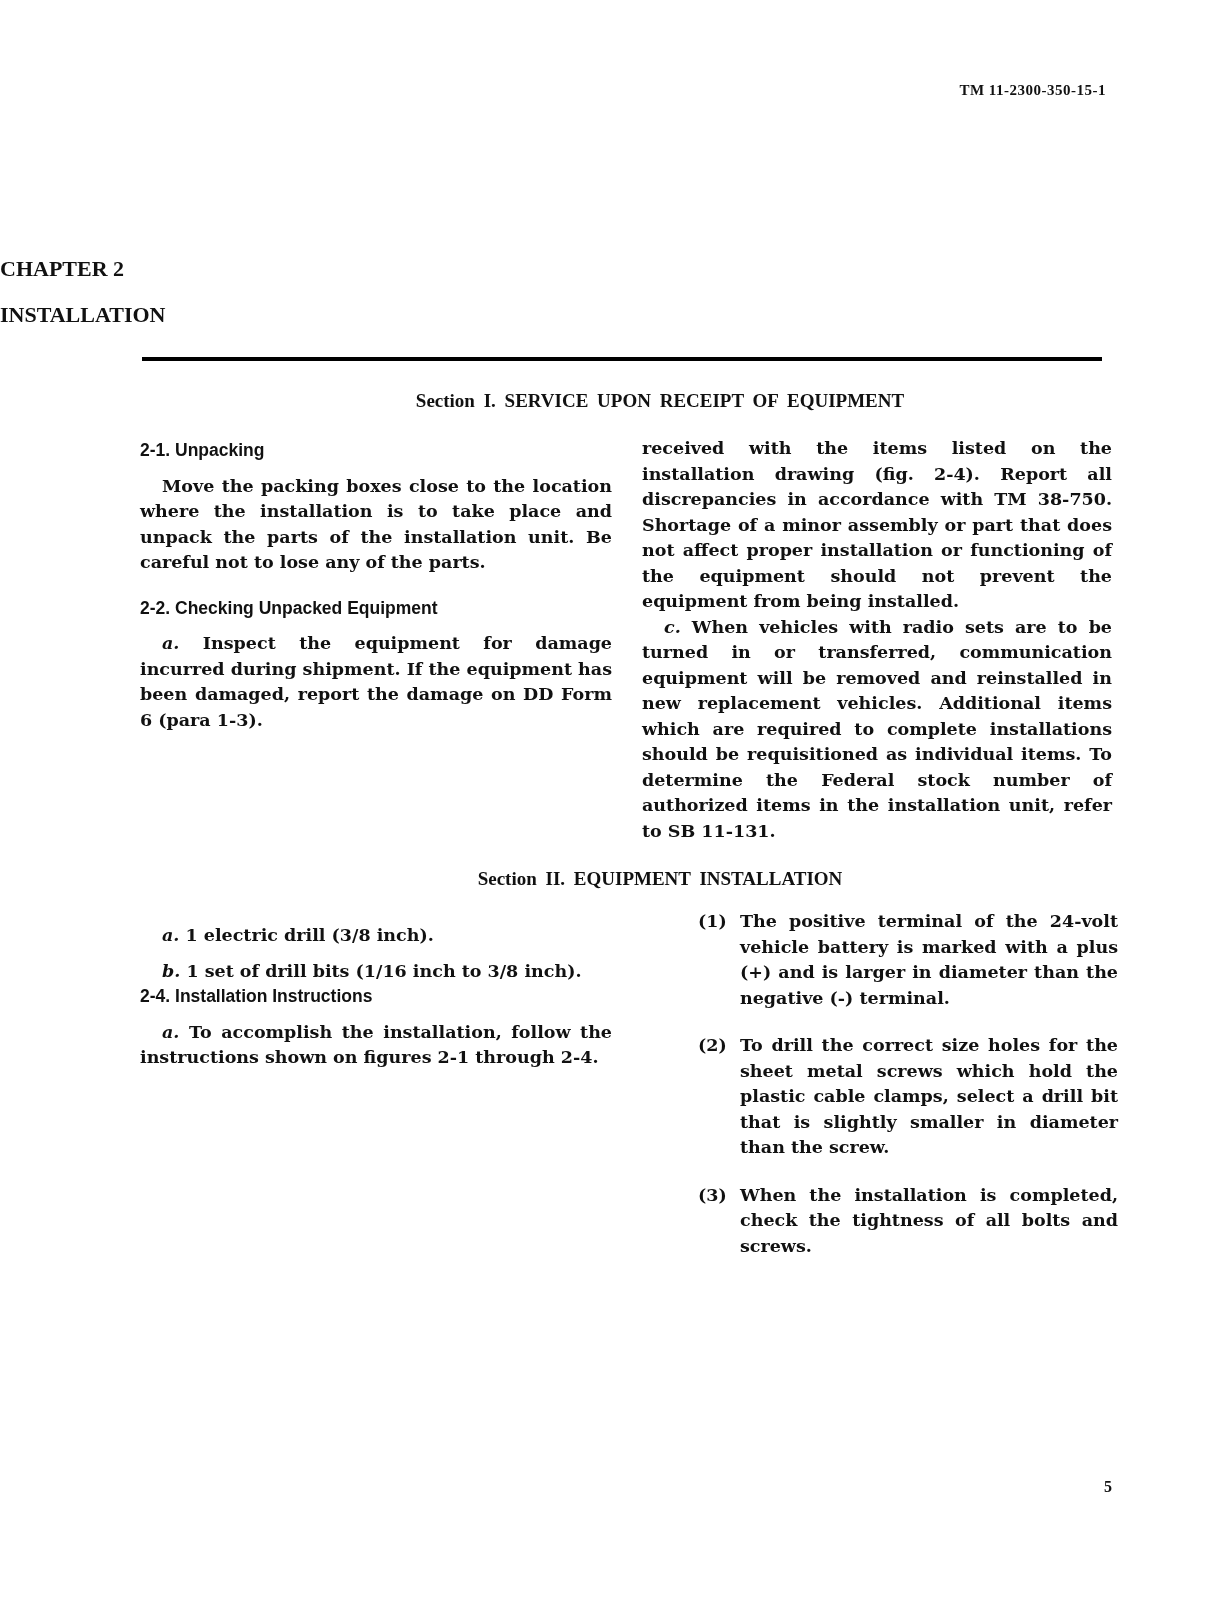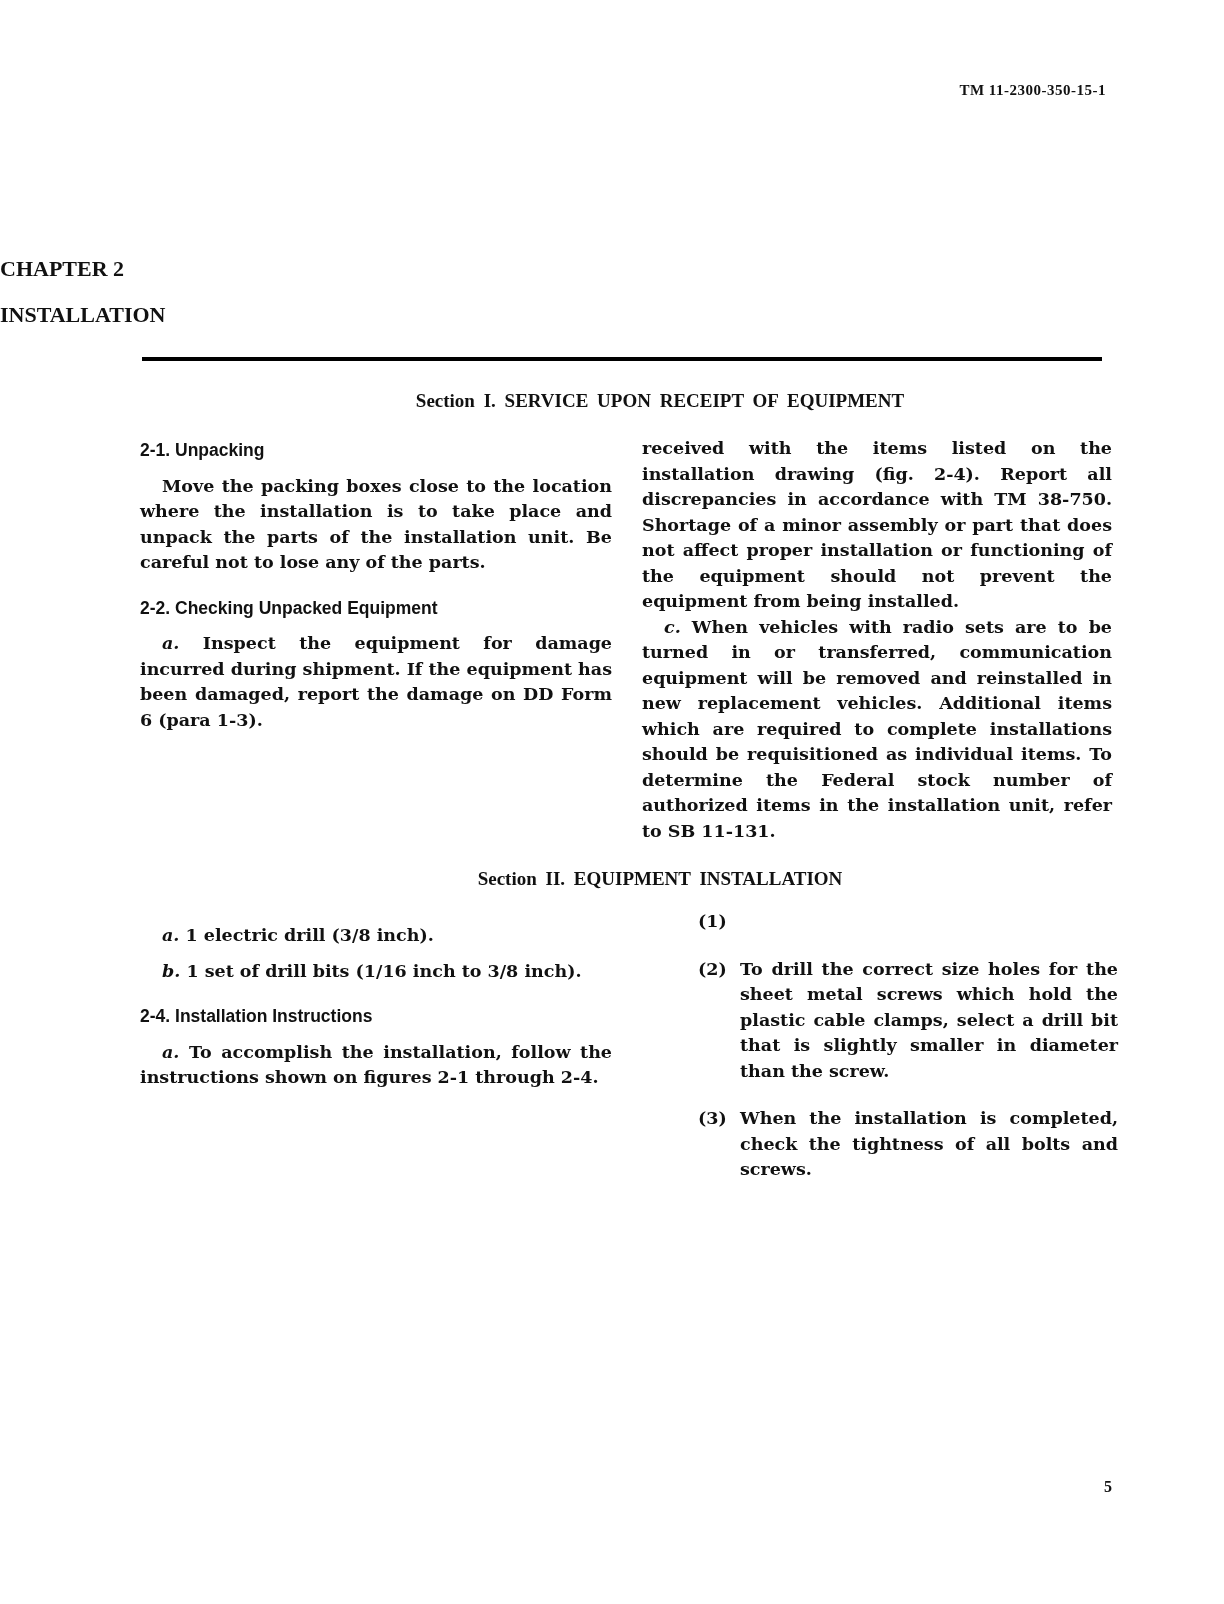--- a/index.html
+++ b/index.html
@@ -46,27 +46,28 @@
 <div id="c2" class="col serif">
   <p>received with the items listed on the installation drawing (fig. 2-4). Report all discrepancies in accordance with TM 38-750. Shortage of a minor assembly or part that does not affect proper installation or functioning of the equipment should not prevent the equipment from being installed.</p>
   <p class="ind"><span class="it">c.</span> <span>When vehicles with radio sets are to be turned in or transferred, communication equipment will be removed and reinstalled in new replacement vehicles. Additional items which are required to complete installations should be requisitioned as individual items. To determine the Federal stock number of authorized items in the installation unit, refer to SB 11-131.</span></p>
 </div>
 
 <div id="sec2" class="section-head sans">Section II.  EQUIPMENT INSTALLATION</div>
 
 <div id="c3" class="col serif">
   <p class="ind" style="margin-top:10px"><span class="it">a.</span> <span>1 electric drill (3/8 inch).</span></p>
   <p class="ind" style="margin-top:10px"><span class="it">b.</span> <span>1 set of drill bits (1/16 inch to 3/8 inch).</span></p>
-  <h3 style="margin-top:20px">2-4.  Installation Instructions</h3>
+  <h3 style="">2-4.  Installation Instructions</h3>
   <p class="ind" style="margin-top:10px"><span class="it">a.</span> <span>To accomplish the installation, follow the instructions shown on figures 2-1 through 2-4.</span></p>
 </div>
 
 <div id="c4" class="col serif">
   <div class="sub">
     <span class="num">(1)</span>
+    <span class="txt">The positive terminal of the 24-volt vehicle battery is marked with a plus (+) and is larger in diameter than the negative (-) terminal.</span>
   </div>
   <div class="sub">
     <span class="num">(2)</span>
     <span class="txt">To drill the correct size holes for the sheet metal screws which hold the plastic cable clamps, select a drill bit that is slightly smaller in diameter than the screw.</span>
   </div>
   <div class="sub">
     <span class="num">(3)</span>
     <span class="txt">When the installation is completed, check the tightness of all bolts and screws.</span>
   </div>
 </div>

